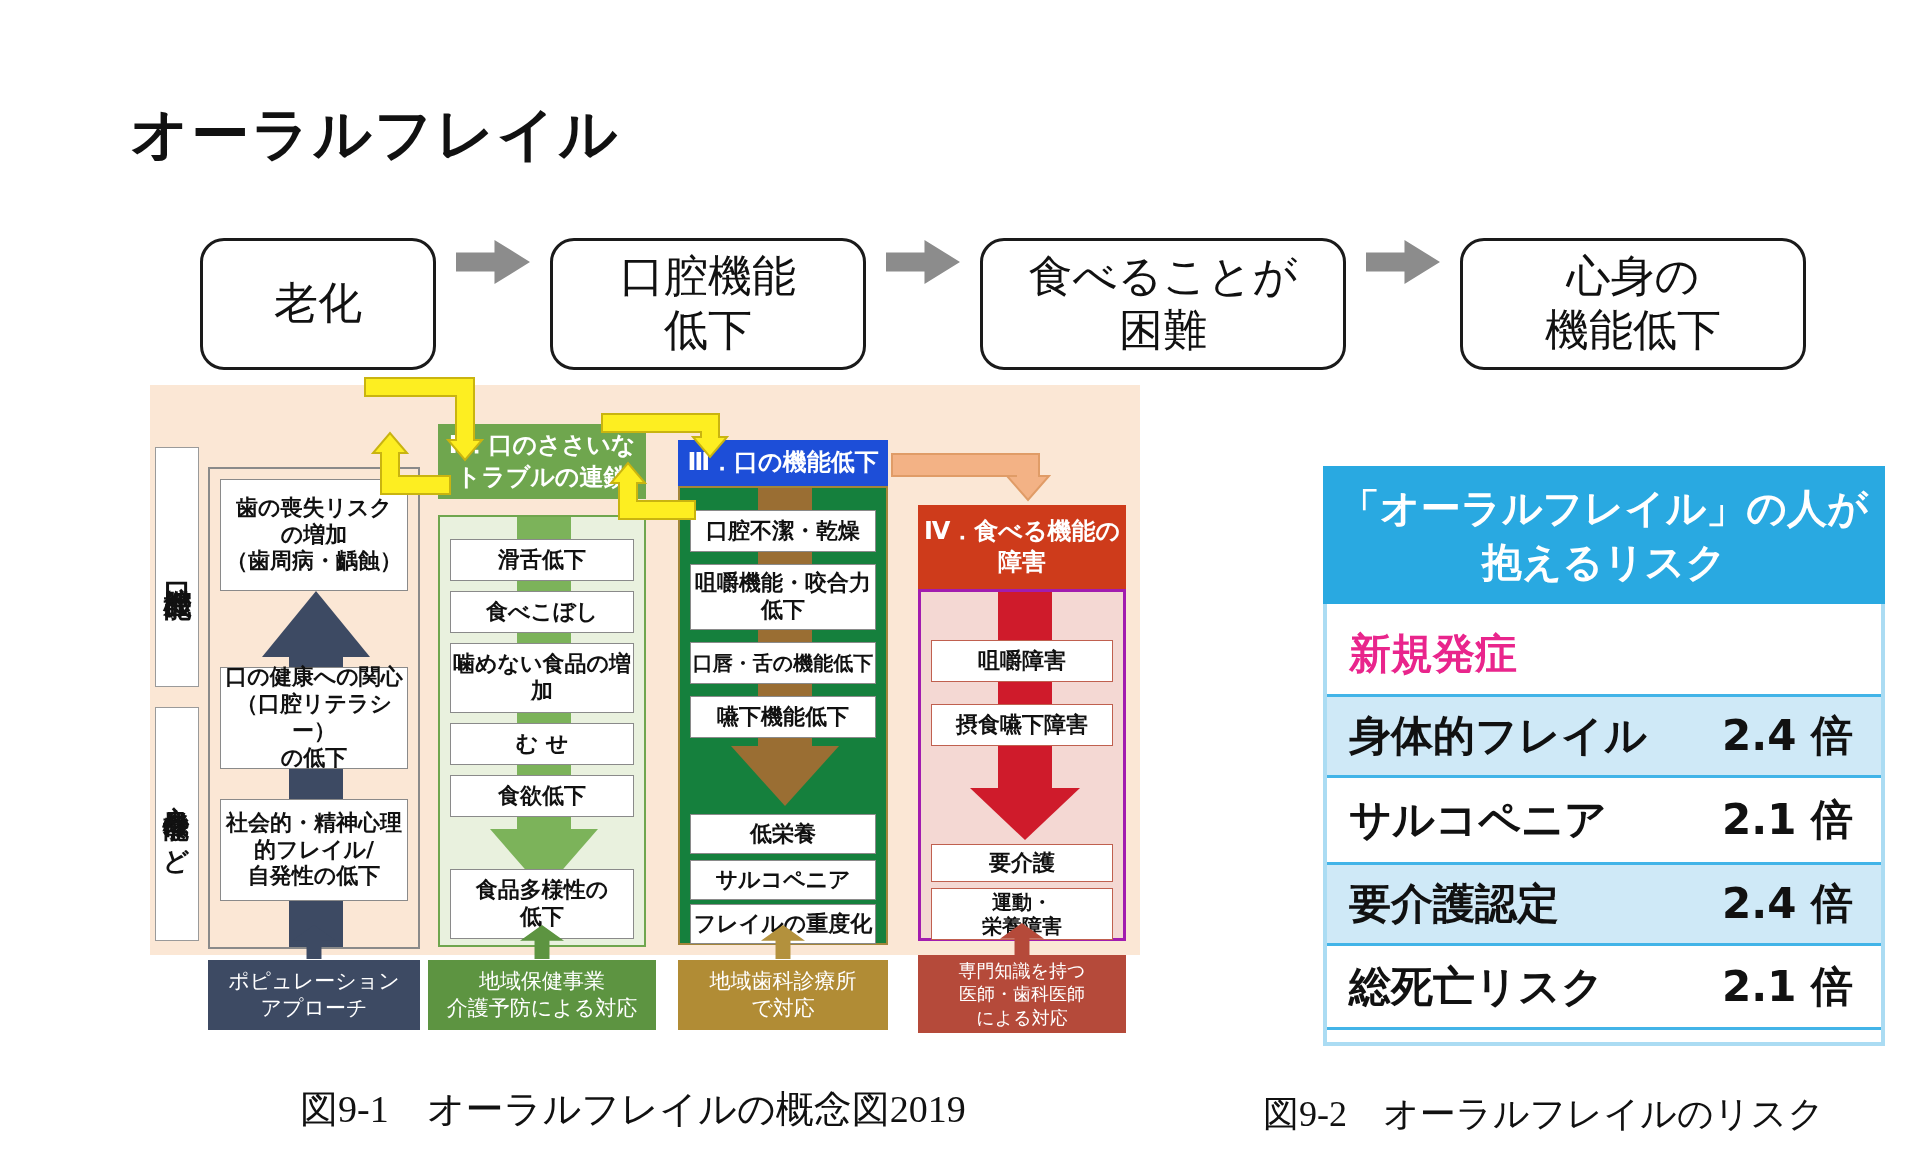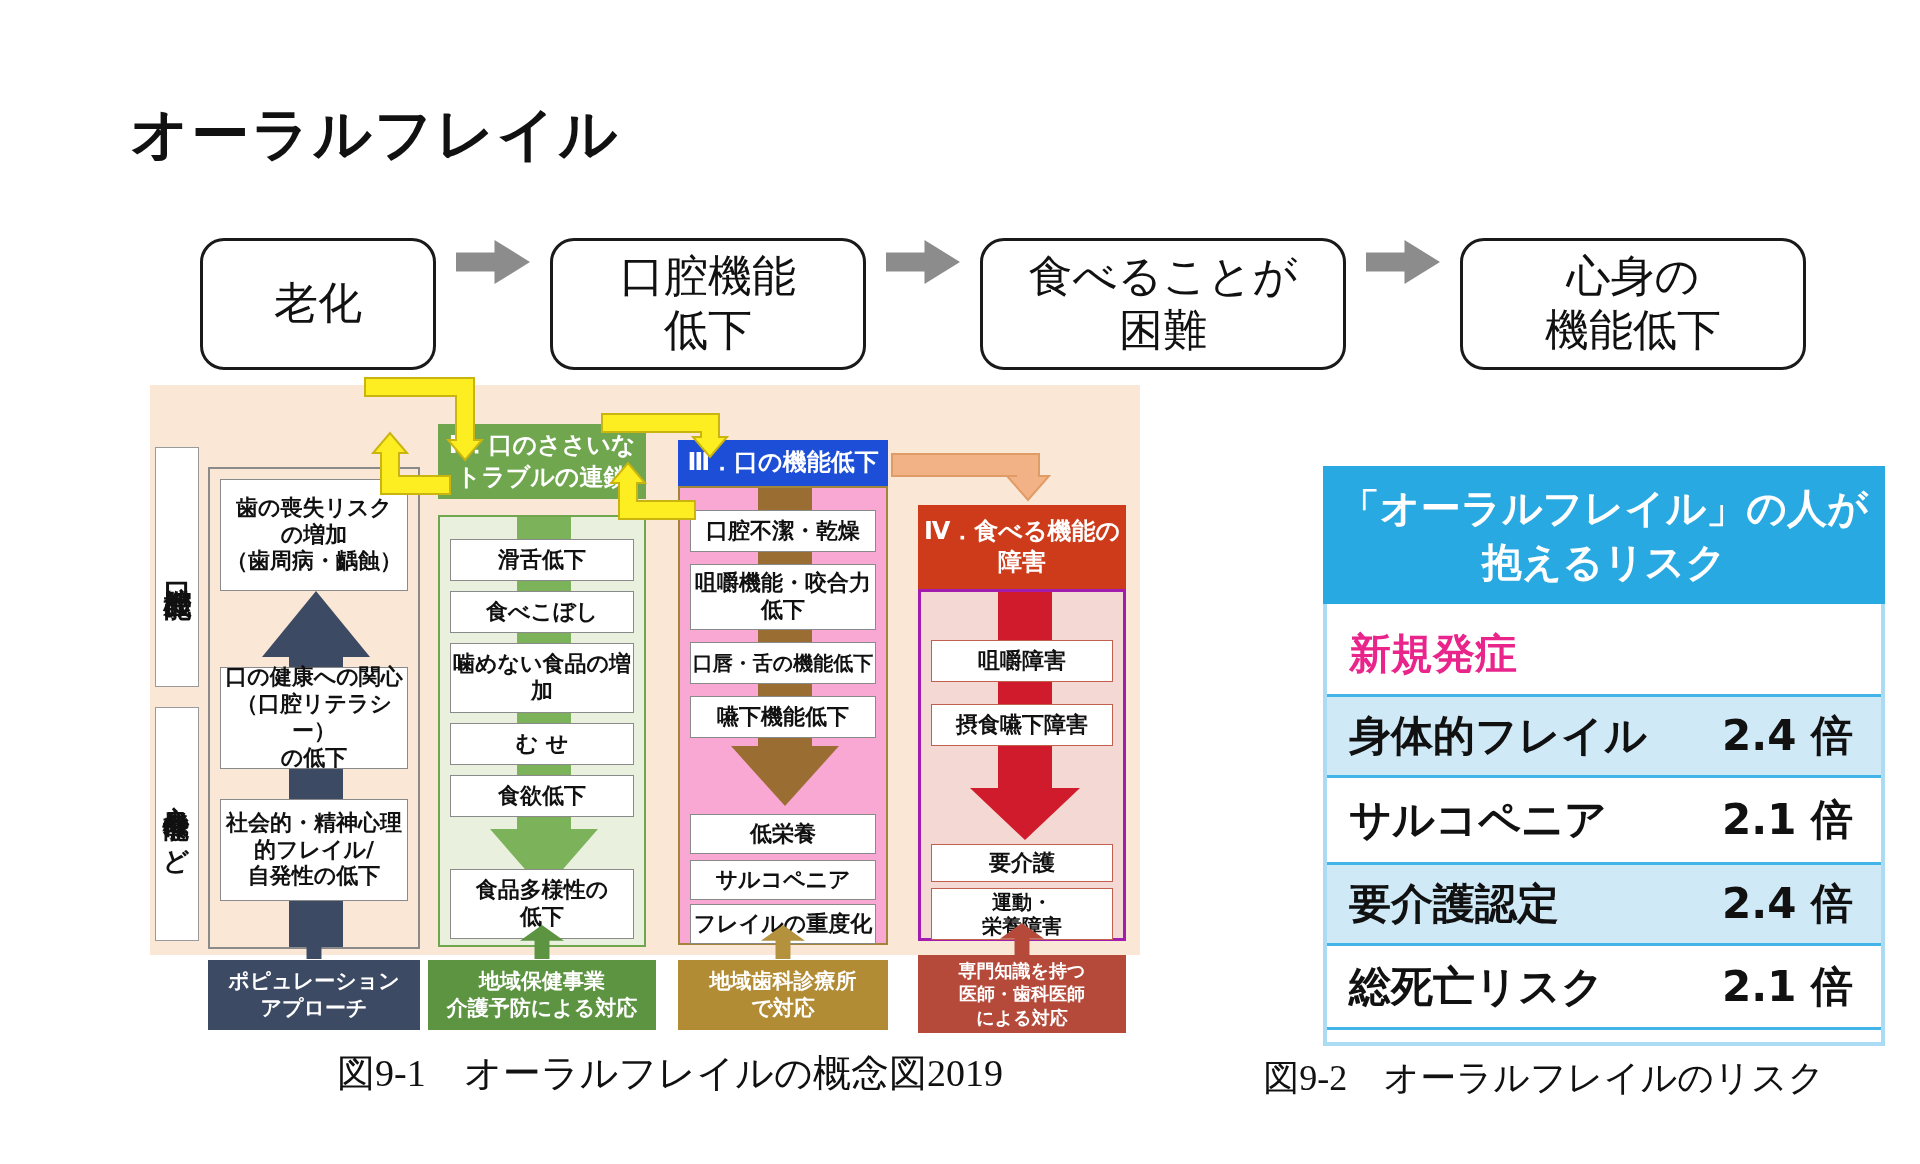--- a/index.html
+++ b/index.html
@@ -25,27 +25,27 @@
               font-size:28px;font-weight:bold;letter-spacing:3px;z-index:2;}
   .col-header{position:absolute;left:0;right:0;color:#fff;font-weight:bold;display:flex;align-items:center;
               justify-content:center;text-align:center;font-size:24px;line-height:1.3;z-index:3;}
   .col-body{position:absolute;left:0;right:0;z-index:1;}
   .wbox{position:absolute;left:10px;right:10px;background:#fff;border:1.5px solid #8a8a8a;display:flex;
         align-items:center;justify-content:center;text-align:center;font-weight:bold;font-size:22px;
         line-height:1.22;z-index:2;}
   .vbar{position:absolute;z-index:1;}
   .vhead-up{position:absolute;z-index:1;clip-path:polygon(50% 0,100% 100%,0 100%);}
   .vhead-down{position:absolute;z-index:1;clip-path:polygon(0 0,100% 0,50% 100%);}
-  .action{position:absolute;color:#fff;font-weight:bold;display:flex;align-items:center;justify-content:center;
+  .action{position:absolute;color:#fff;font-weight:normal;display:flex;align-items:center;justify-content:center;
           text-align:center;font-size:21px;line-height:1.3;z-index:2;}
   .action-arrow{position:absolute;width:44px;height:34px;z-index:1;
           clip-path:polygon(50% 0,100% 46%,67% 46%,67% 100%,33% 100%,33% 46%,0 46%);}
   .connector-svg{position:absolute;left:0;top:0;width:990px;height:570px;overflow:visible;z-index:6;pointer-events:none;}
 
-  .fig-caption{position:absolute;font-family:"Liberation Serif","DejaVu Serif",serif;font-size:38px;text-align:center;}
+  .fig-caption{position:absolute;font-family:"Liberation Serif","DejaVu Serif",serif;font-size:38px;margin-top:36px;}
 
   
   .fig2{position:absolute;left:1323px;top:466px;width:562px;}
   .fig2-header{height:138px;background:#29a9e1;color:#fff;font-weight:bold;font-size:40px;line-height:1.35;
                display:flex;align-items:center;justify-content:center;text-align:center;}
   .fig2-body{background:#fff;border:4px solid #abdcf3;border-top:none;padding-bottom:12px;}
   .fig2-subtitle{color:#e9258c;font-weight:bold;font-size:42px;padding:22px 0 12px 22px;}
   .risk-row{height:84px;display:flex;align-items:center;justify-content:space-between;
             font-weight:bold;font-size:42px;padding:0 28px 0 22px;box-sizing:border-box;}
   .risk-row.shaded{background:#cfe9f7;border-top:3px solid #42b4e8;border-bottom:3px solid #42b4e8;}
@@ -109,21 +109,21 @@
         <div class="wbox" style="top:352px;height:68px" data-bind="figure1.columns.1.items.5">食品多様性の
 低下</div>
       </div>
       <div class="action-arrow" style="left:82px;top:540px;background:#5d9441"></div>
       <div class="action" style="left:-10px;width:228px;top:575px;height:70px;background:#5d9441" data-bind="figure1.columns.1.action">地域保健事業
 介護予防による対応</div>
     </div>
 
     <div style="position:absolute;left:528px;top:0;width:210px;height:570px">
       <div class="col-header" style="top:55px;height:46px;background:#1d4ed8" data-bind="figure1.columns.2.header">Ⅲ．口の機能低下</div>
-      <div class="col-body" style="top:101px;height:455px;border:2px solid #a3853a;background:#f9a8d4">
+      <div class="col-body" style="top:101px;height:455px;border:2px solid #a3853a;background:#15803d">
         <div class="vbar" style="left:78px;top:0;width:54px;height:258px;background:#9a6e33"></div>
         <div class="vhead-down" style="left:51px;top:258px;width:108px;height:60px;background:#9a6e33"></div>
         <div class="wbox" style="top:22px;height:40px" data-bind="figure1.columns.2.items.0">口腔不潔・乾燥</div>
         <div class="wbox" style="top:76px;height:64px" data-bind="figure1.columns.2.items.1">咀嚼機能・咬合力
 低下</div>
         <div class="wbox" style="top:154px;height:40px;font-size:20px" data-bind="figure1.columns.2.items.2">口唇・舌の機能低下</div>
         <div class="wbox" style="top:208px;height:40px" data-bind="figure1.columns.2.items.3">嚥下機能低下</div>
         <div class="wbox" style="top:326px;height:38px" data-bind="figure1.columns.2.items.4">低栄養</div>
         <div class="wbox" style="top:372px;height:38px" data-bind="figure1.columns.2.items.5">サルコペニア</div>
         <div class="wbox" style="top:416px;height:38px" data-bind="figure1.columns.2.items.6">フレイルの重度化</div>

